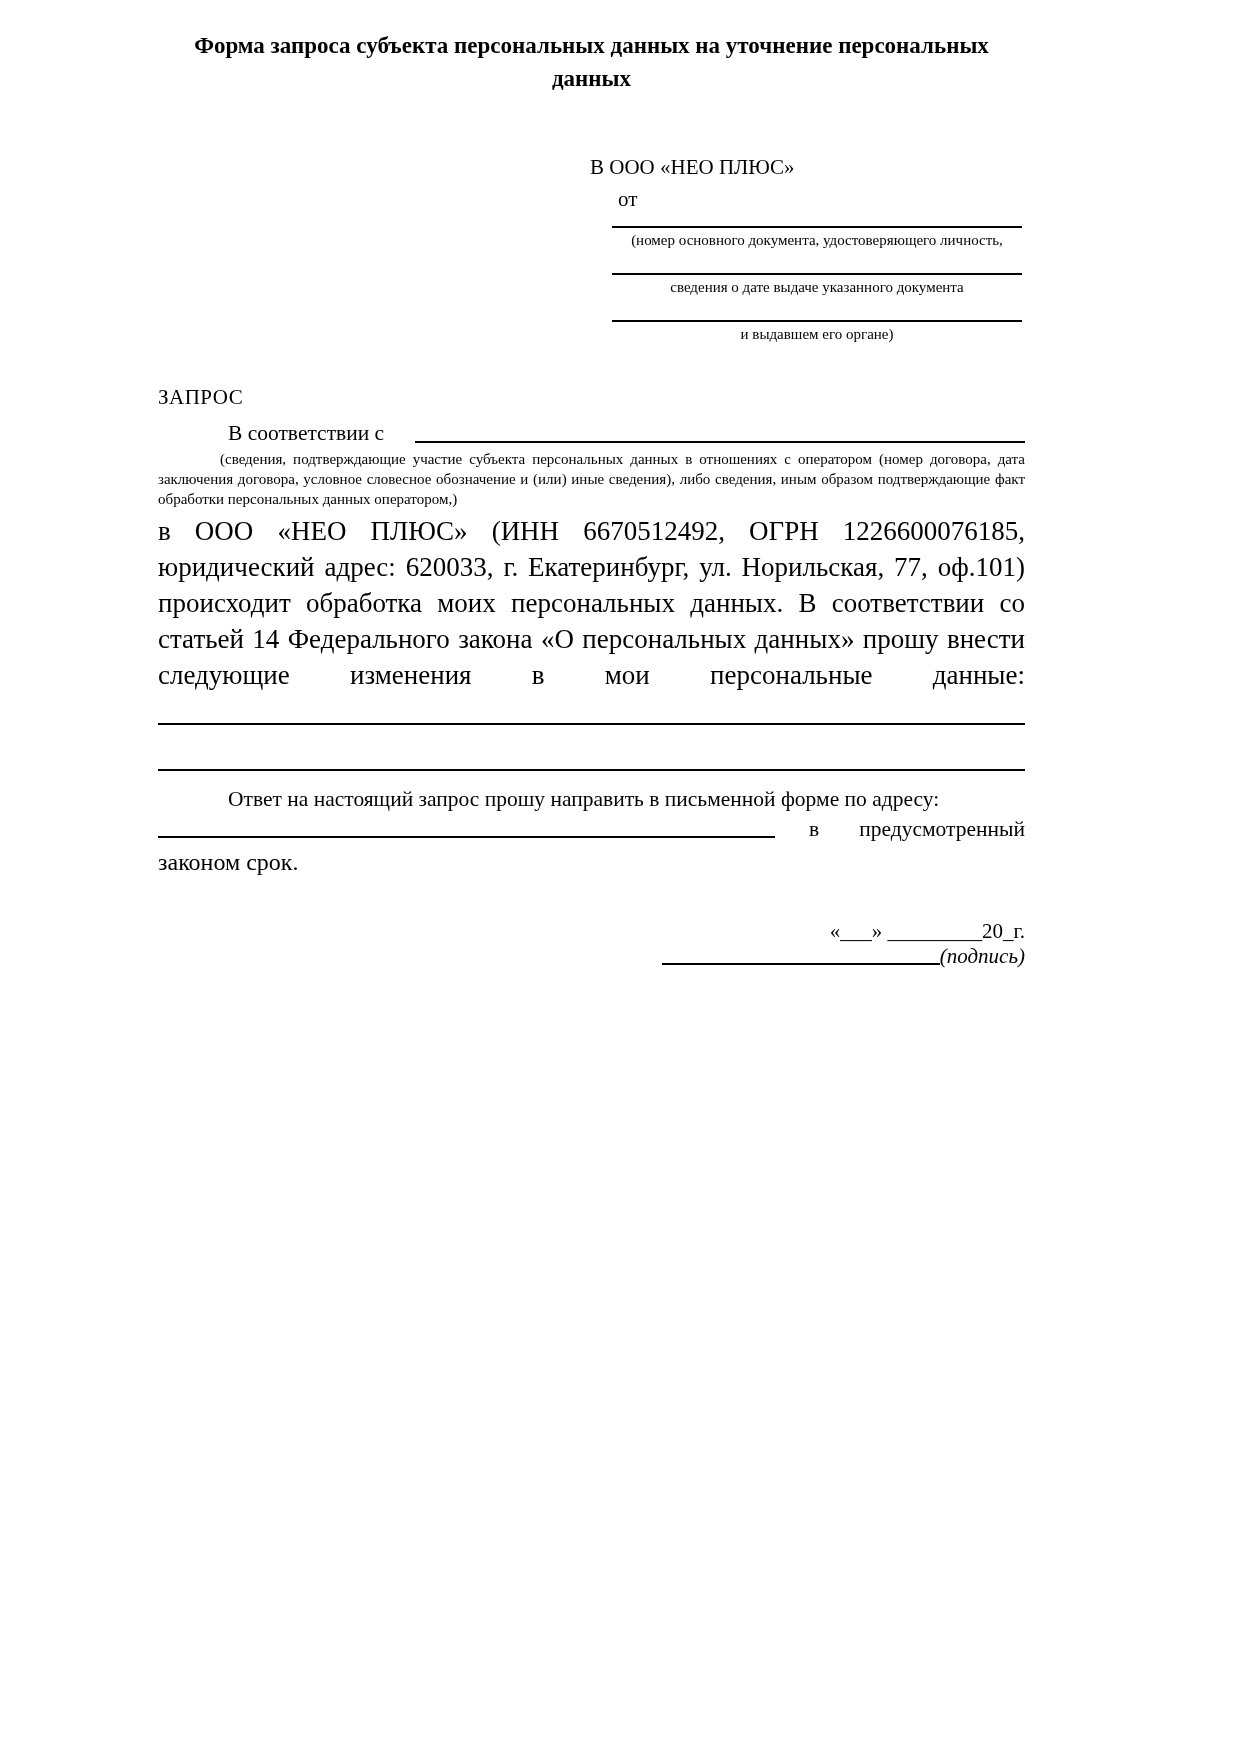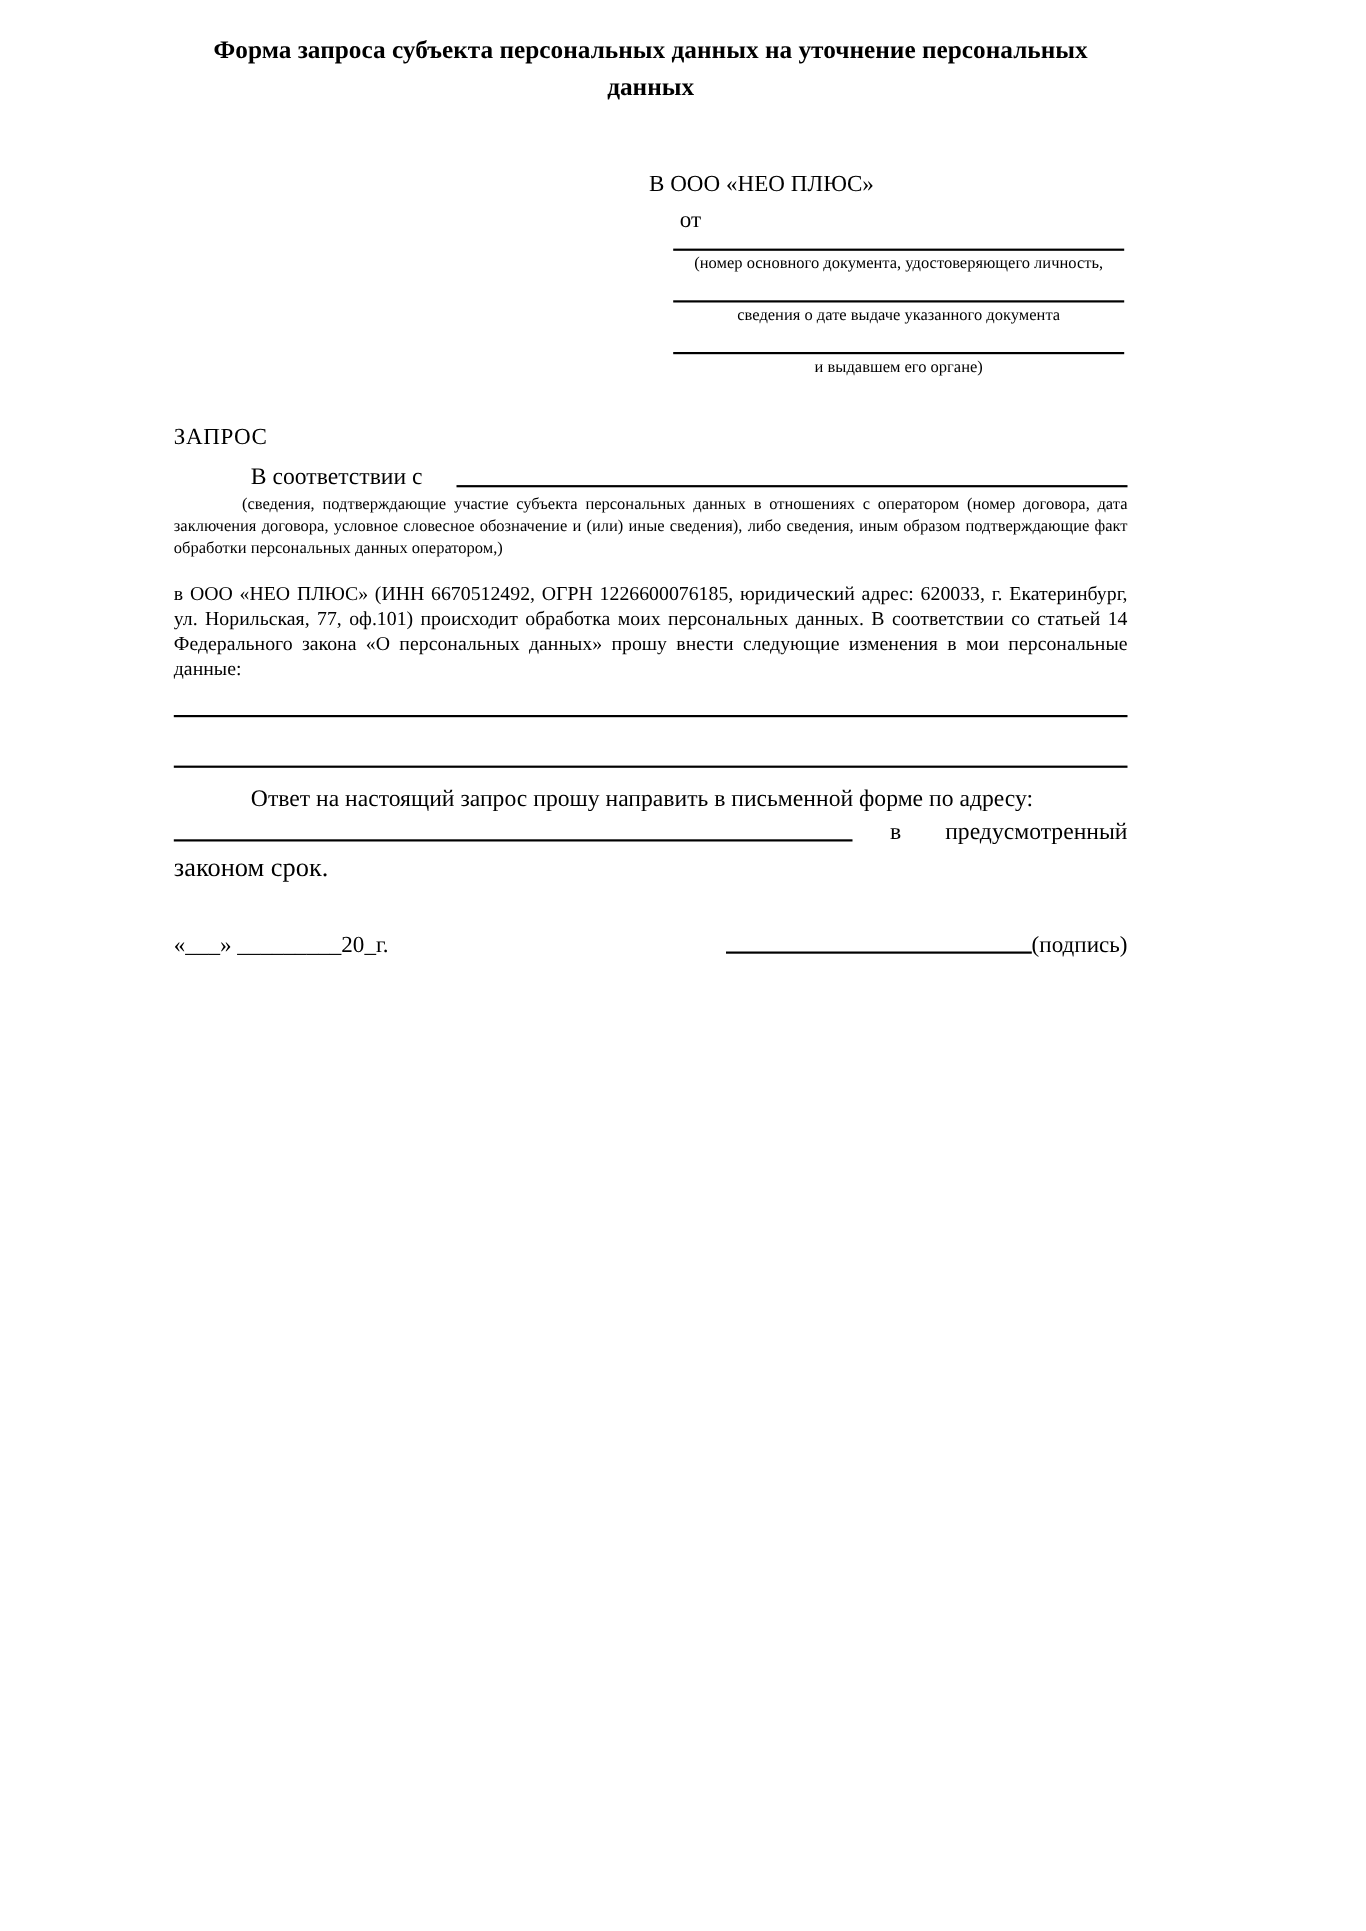--- a/index.html
+++ b/index.html
@@ -50,22 +50,22 @@
   .request-heading { margin-top: 42px; font-size: 21px; letter-spacing: 0.5px; }
   .intro-row { margin-top: 11px; display: flex; align-items: flex-end; font-size: 21.5px; gap: 23px; }
   .intro-row .prefix { padding-left: 70px; white-space: nowrap; padding-right: 8px; }
   .fill-line { flex: 1; border-bottom: 2px solid #000; margin-bottom: 3px; height: 0; }
   .fine-print {
     font-size: 15px; line-height: 20px;
     text-align: justify; text-indent: 62px;
     margin-top: 3px;
   }
   .body-text {
-    margin-top: 19px;
-    font-size: 18px; line-height: 23px;
+    margin-top: 4px;
+    font-size: 27px; line-height: 36px;
     text-align: justify; text-align-last: justify;
   }
   .blank-line { border-bottom: 2px solid #000; height: 0; }
   .blank-line.first  { margin-top: 30px; }
   .blank-line.second { margin-top: 44px; }
 
   .reply-first {
     margin-top: 14px;
     font-size: 21.5px; line-height: 29.5px;
     text-indent: 70px;
@@ -73,22 +73,23 @@
   .reply-second { margin-top: 2px; display: flex; align-items: flex-end; font-size: 21.5px; }
   .address-line { width: 617px; border-bottom: 2px solid #000; margin-bottom: 4px; height: 0; }
   .reply-spread { flex: 1; display: flex; justify-content: space-between; padding-left: 34px; }
   .reply-last { margin-top: 7px; font-size: 24px; }
 
   
   .footer-row {
     margin-top: 43px;
     display: flex; justify-content: space-between; align-items: flex-end;
     font-size: 21px;
+    flex-direction: column;
   }
-  .sig-group { display: flex; align-items: flex-end; }
+  .sig-group { display: flex; align-items: flex-end; font-style: italic; }
   .sig-line { width: 278px; border-bottom: 2px solid #000; margin-bottom: 4px; height: 0; }
 </style>
 </head>
 <body>
 
 <div class="page">
   <div class="content">
 
 
     <div class="doc-title">Форма запроса субъекта персональных данных на уточнение персональных данных</div>

